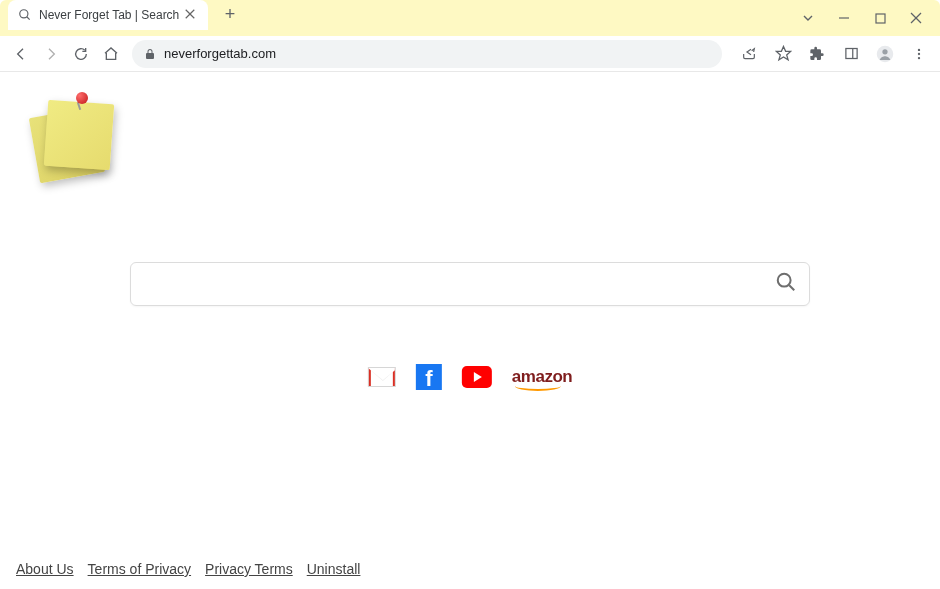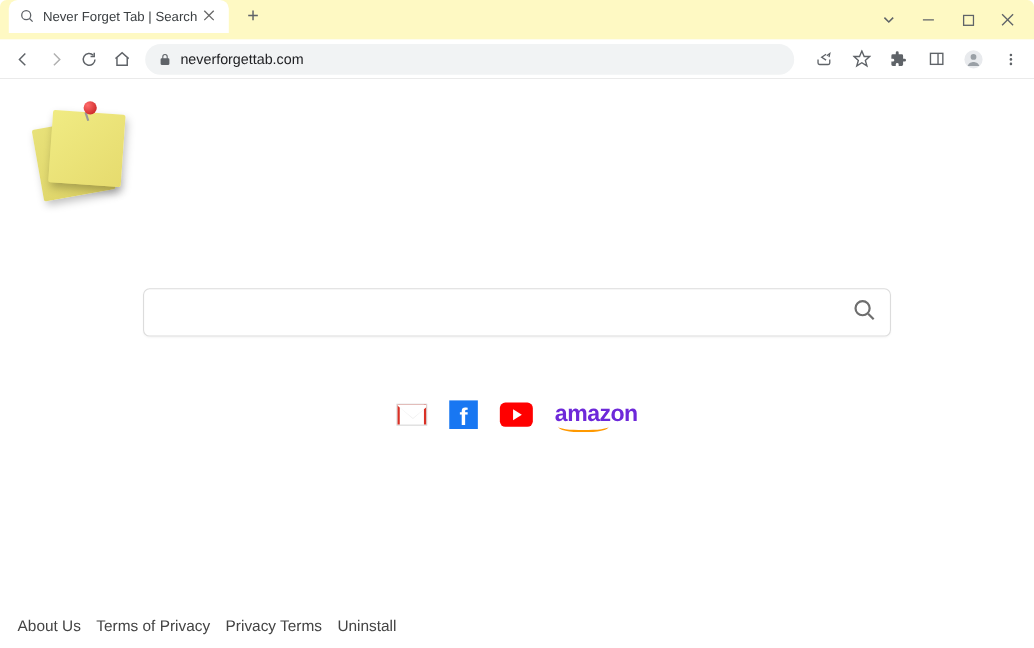--- a/index.html
+++ b/index.html
@@ -50,25 +50,25 @@
     .gmail-ic .m::after{right:-1px;}
     .gmail-ic .v{position:absolute;left:0;top:0;width:0;height:0;border-left:14px solid transparent;border-right:14px solid transparent;border-top:12px solid transparent;}
     .gmail-ic .v::after{content:"";position:absolute;left:-14px;top:-14px;width:0;height:0;border-left:14px solid transparent;border-right:14px solid transparent;border-top:13px solid #d93025;}
     .gmail-ic .v::before{content:"";position:absolute;left:-12px;top:-12px;width:0;height:0;border-left:12px solid transparent;border-right:12px solid transparent;border-top:10px solid #fff;z-index:2;}
     
     .fb-ic { width:26px; height:26px; background:#1877f2; color:#fff; font-weight:bold; font-size:22px; font-family:Arial; display:flex; align-items:flex-end; justify-content:center; line-height:1; }
     
     .yt-ic { width:30px; height:22px; background:#ff0000; border-radius:5px; display:flex; align-items:center; justify-content:center; }
     .yt-ic::after { content:""; width:0; height:0; border-top:5px solid transparent; border-bottom:5px solid transparent; border-left:8px solid #fff; margin-left:2px; }
     
-    .amz-ic { font-weight:900; font-size:21px; color:#6d28d9; font-family:Arial; position:relative; letter-spacing:-0.5px; }
+    .amz-ic { font-weight:900; font-size:17px; color:#7f1d1d; font-family:Arial; position:relative; letter-spacing:-0.5px; }
     .amz-ic::after { content:""; position:absolute; left:3px; bottom:-4px; width:46px; height:8px; border-bottom:2px solid #ff9900; border-radius:0 0 50% 50%; }
     
     .footer { position:absolute; left:16px; bottom:12px; display:flex; gap:14px; }
-    .footer a { font-size:14px; color:#444; cursor:pointer; }
+    .footer a { font-size:14px; color:#444; text-decoration:underline; cursor:pointer; }
   </style>
 </head>
 <body>
 
 <div class="title-bar">
   <div class="tab">
     <svg class="tab-icon" viewBox="0 0 24 24" fill="none" stroke="#5f6368" stroke-width="2">
         <circle cx="10" cy="10" r="7"></circle>
         <line x1="20" y1="20" x2="15" y2="15"></line>
       </svg>

